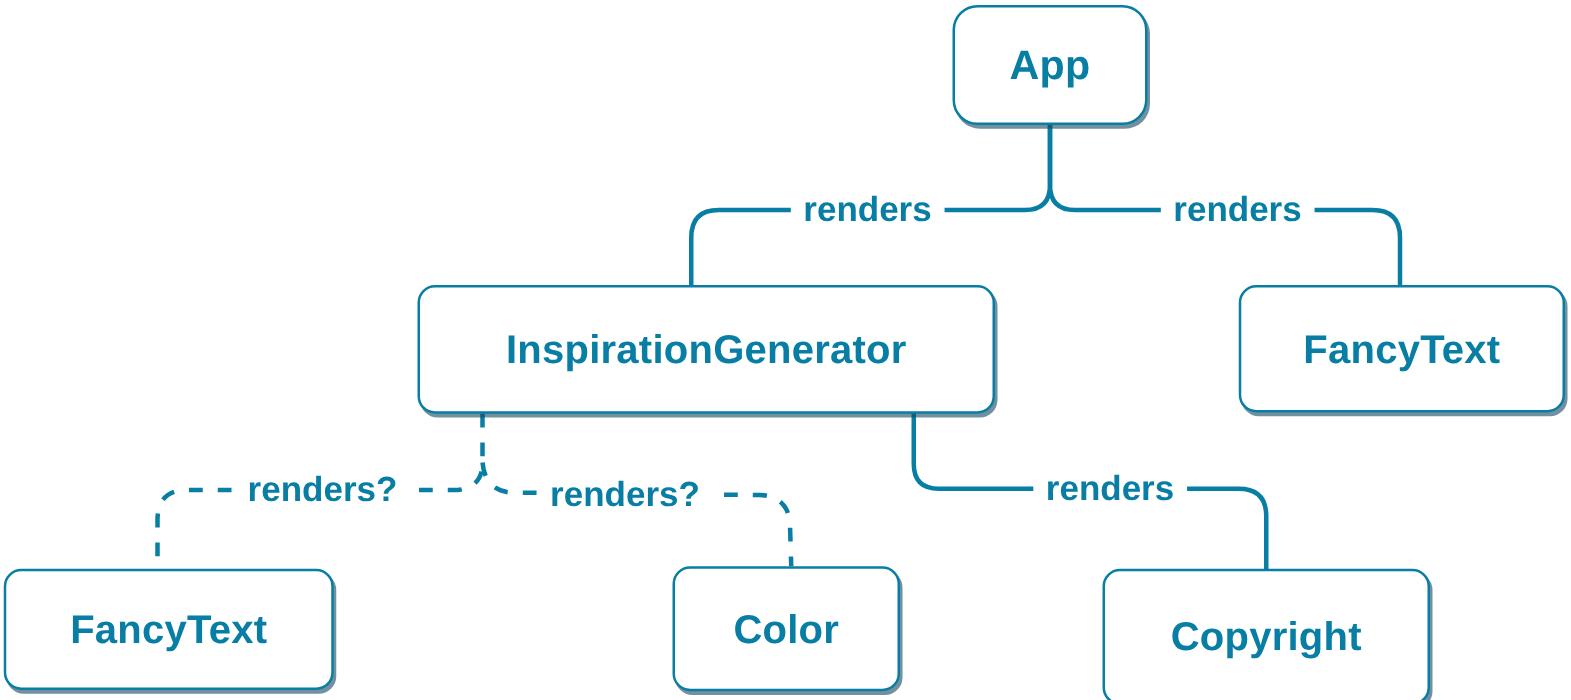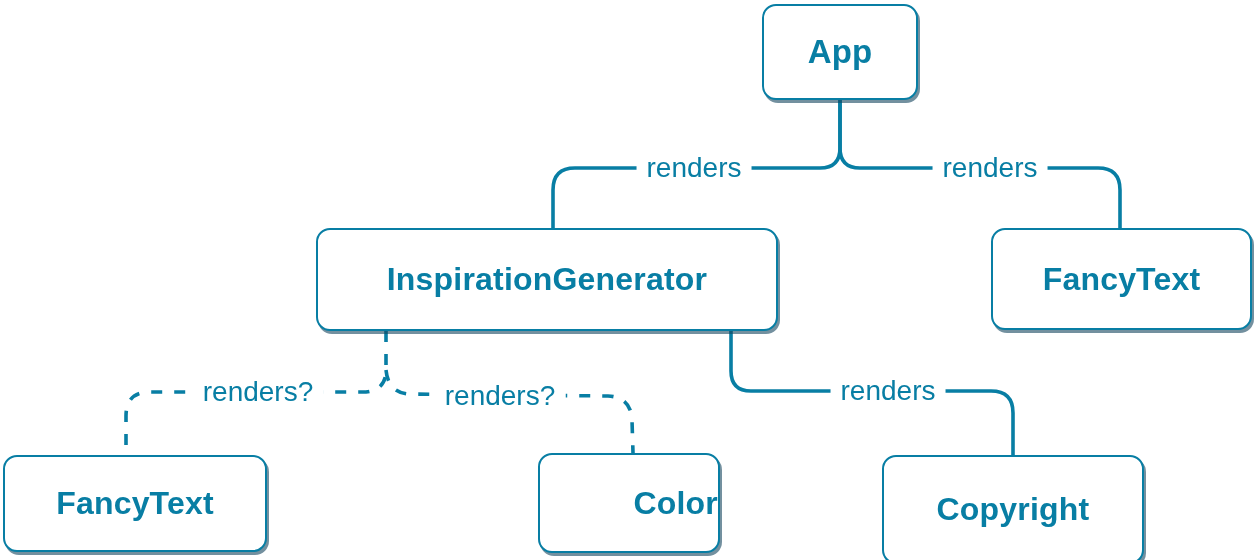--- a/index.html
+++ b/index.html
@@ -42,33 +42,33 @@
     background: var(--node-fill);
     border: 2.5px solid var(--accent);
     border-radius: 14px;
     box-shadow: 2px 3px 0 var(--shadow);
     color: var(--accent);
     font-size: 32px;
     font-weight: 600;
     letter-spacing: 0.2px;
     white-space: nowrap;
   }
-  #node-app            { left: 762px; top: 4px;   width: 156px; height: 96px;  font-size: 33px; }
-  #node-ig             { left: 316px; top: 228px; width: 462px; height: 103px; }
+  #node-app            { left: 762px; top: 4px;   width: 156px; height: 96px;  font-size: 33px; border-radius: 20px; }
+  #node-ig             { left: 334px; top: 228px; width: 462px; height: 103px; }
   #node-ft-top         { left: 991px; top: 228px; width: 261px; height: 102px; }
   #node-ft-bottom      { left: 3px;   top: 455px; width: 264px; height: 97px;  }
-  #node-color          { left: 538px; top: 453px; width: 182px; height: 100px; justify-content: flex-end; }
+  #node-color          { left: 538px; top: 453px; width: 182px; height: 100px; }
   #node-copyright      { left: 882px; top: 455px; width: 262px; height: 109px;  }
   .edge-label {
     position: absolute;
     transform: translate(-50%, -50%);
     background: var(--bg);
     color: var(--accent);
     font-size: 28px;
-    font-weight: 400;
+    font-weight: 700;
     line-height: 1.15;
     padding: 0 10px;
     white-space: nowrap;
   }
   #edge-label-0 { left: 694px;  top: 168px; }
   #edge-label-1 { left: 990px;  top: 168px; }
   #edge-label-2 { left: 258px;  top: 392px; }
   #edge-label-3 { left: 500px;  top: 396px; }
   #edge-label-4 { left: 888px;  top: 391px; }
 </style>

